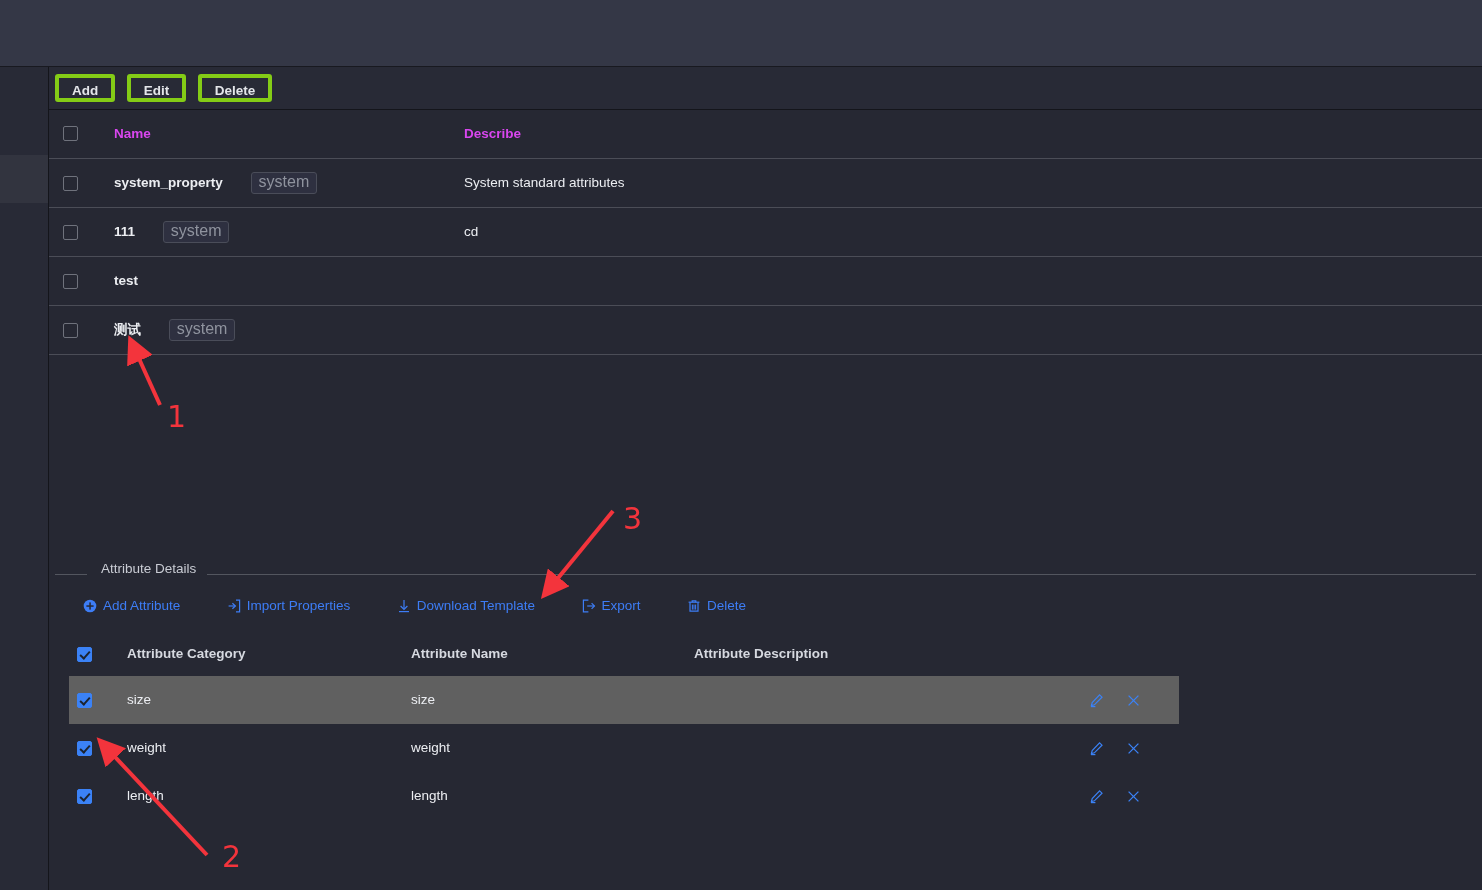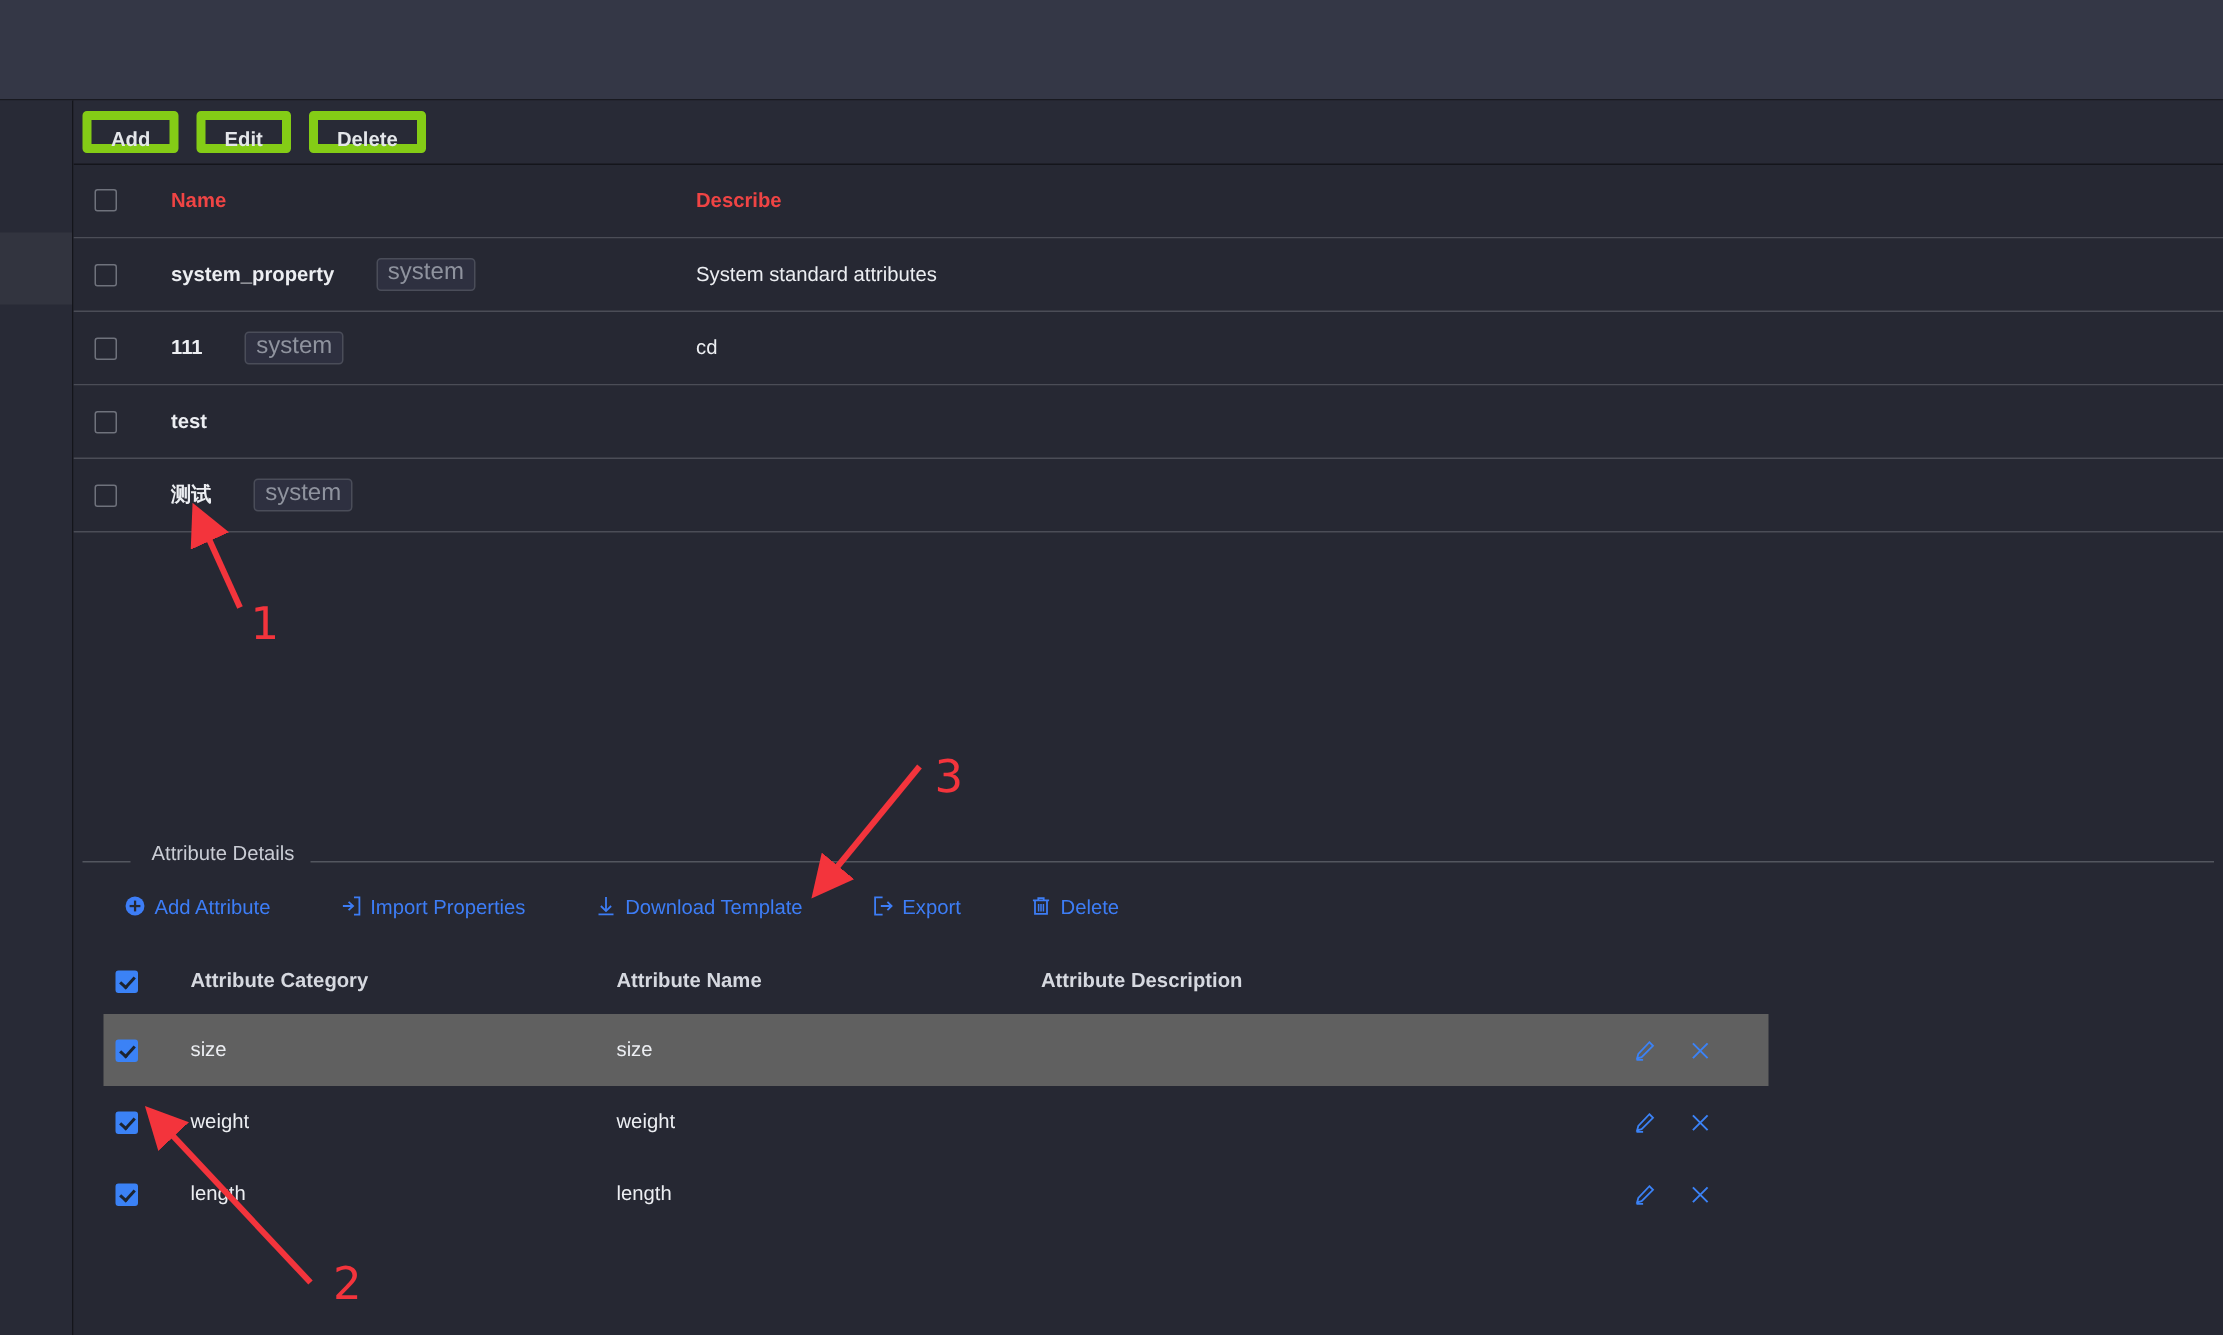--- a/index.html
+++ b/index.html
@@ -80,21 +80,21 @@
     box-sizing: border-box;
     padding: 7px 0 0 6px;
   }
   .btn {
     display: inline-block;
     min-width: 42px;
     height: 28px;
     line-height: 26px;
     padding: 0 13px;
     margin-right: 7px;
-    border: 6px solid #84cc16;
+    border: 4px solid #84cc16;
     border-radius: 3px;
     background: #282a36;
     color: #e4e6ea;
     font-size: 13.5px;
     font-weight: bold;
     text-align: center;
     box-sizing: border-box;
     cursor: pointer;
     user-select: none;
   }
@@ -120,21 +120,21 @@
     position: absolute;
     top: 0;
     height: 48px;
     line-height: 48px;
     font-size: 13.5px;
     white-space: nowrap;
   }
   .c-check { left: 14px; top: 14px; height: 20px; line-height: 20px; }
   .c-name  { left: 65px; }
   .c-desc  { left: 415px; }
-  .mrow.head .mcell { color: #ef4444; font-weight: bold; font-size: 13.5px; }
+  .mrow.head .mcell { color: #d946ef; font-weight: bold; font-size: 13.5px; }
   .mrow .c-name, .mrow .c-desc { color: #eceef2; }
   .mrow.head .c-check { top: 13px; }
 
   .cbox {
     display: inline-block;
     width: 15px;
     height: 15px;
     border: 1px solid #6f727c;
     border-radius: 2px;
     background: #262833;
@@ -186,21 +186,21 @@
   }
 
   
   .linkbar {
     position: absolute;
     left: 28px; top: 32px;
     height: 22px;
   }
   .lnk {
     display: inline-flex;
-    align-items: flex-start;
+    align-items: center;
     gap: 6px;
     margin-right: 42px;
     color: #3d7df6;
     font-size: 13.5px;
     cursor: pointer;
     user-select: none;
     vertical-align: middle;
   }
   .lnk svg { display: block; }
 

